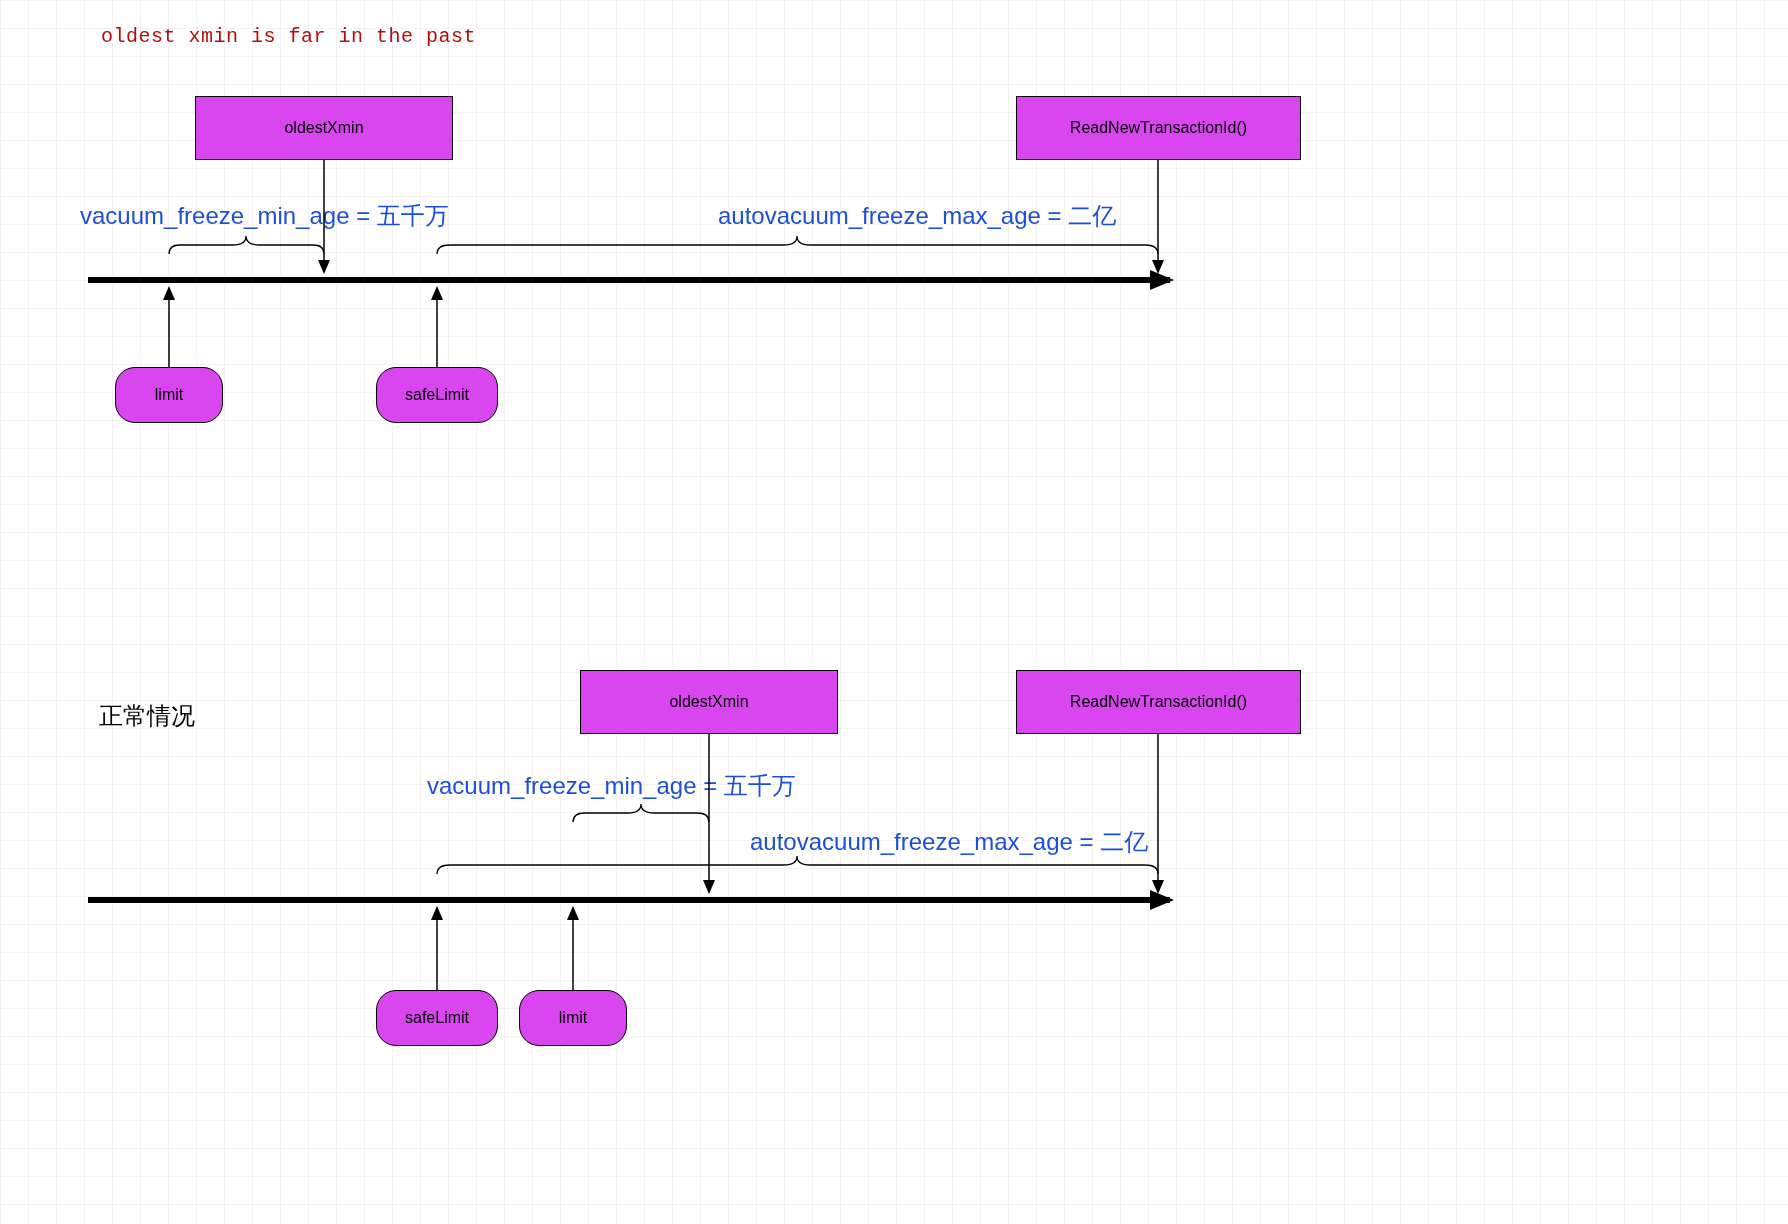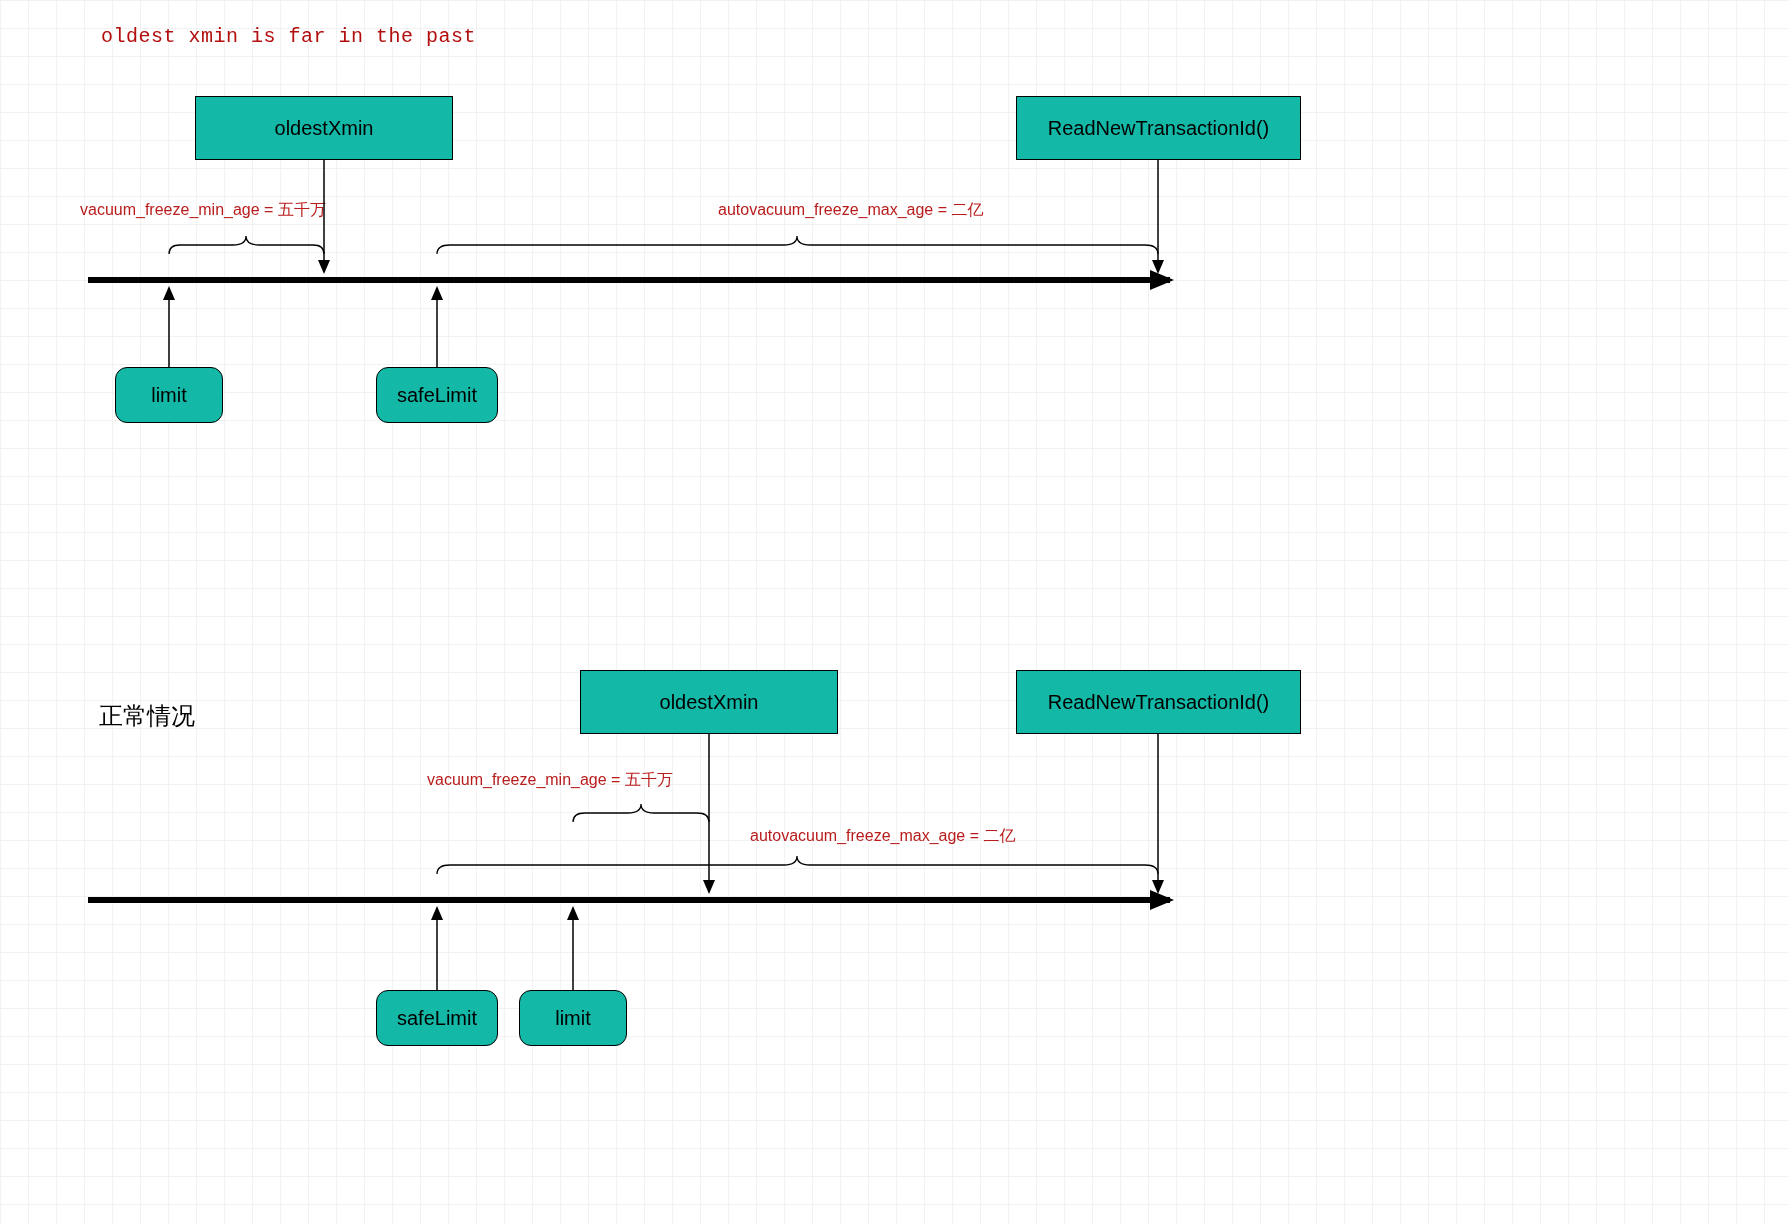--- a/index.html
+++ b/index.html
@@ -27,32 +27,32 @@
     letter-spacing: 0.5px;
   }
   .title-black {
     position: absolute;
     color: #000;
     font-size: 24px;
   }
   .box {
     position: absolute;
     border: 1.5px solid #000;
-    background: #14b8a6;
+    background: #d946ef;
     display: flex;
     align-items: center;
     justify-content: center;
-    font-size: 20px;
+    font-size: 16px;
     padding: 0 16px;
   }
-  .box.rounded { border-radius: 12px; text-align: center; }
+  .box.rounded { border-radius: 20px; text-align: center; }
   .label {
     position: absolute;
-    font-size: 16px;
-    color: #b91c1c;
+    font-size: 24px;
+    color: #1d4ed8;
     white-space: nowrap;
   }
   svg.overlay {
     position: absolute;
     top: 0; left: 0;
     width: 1788px;
     height: 1224px;
     pointer-events: none;
   }
 </style>

